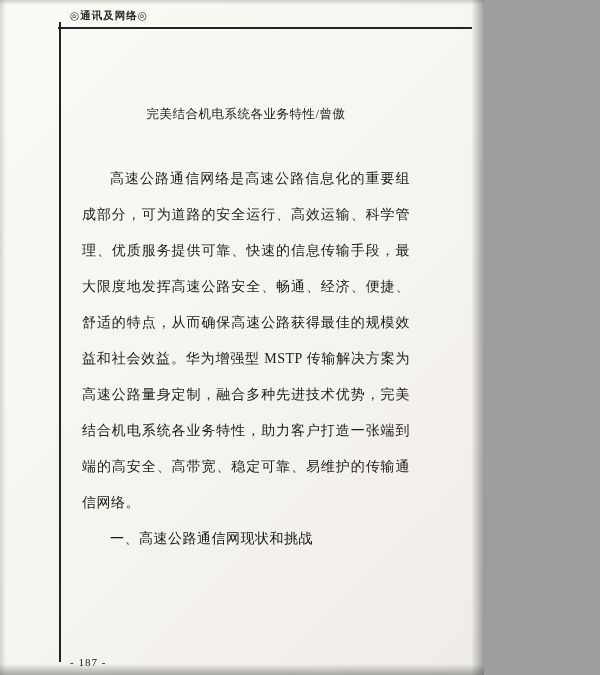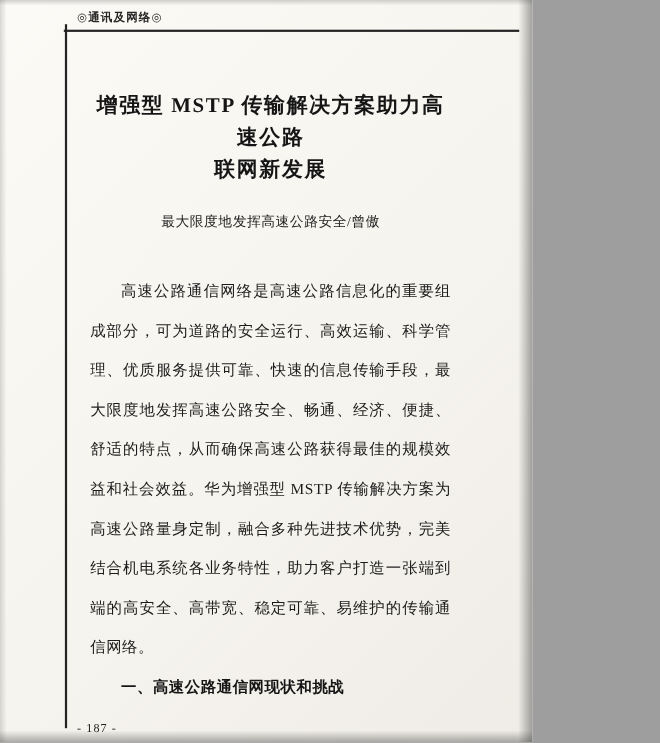--- a/index.html
+++ b/index.html
@@ -75,21 +75,21 @@
     letter-spacing: 0.5px;
     color: #1c1c1c;
   }
   .body-para.first {
     margin-top: 38px;
   }
   .section-heading {
     margin: 5px 0 3px 0;
     font-size: 14px;
     line-height: 25px;
-    font-weight: bold;
+    font-weight: normal;
     text-indent: 2em;
     letter-spacing: 0.5px;
     color: #151515;
   }
   .page-number {
     position: absolute; left: 70px; bottom: 7px;
     font-size: 11px;
     letter-spacing: 1px;
     color: #222;
   }
@@ -102,23 +102,22 @@
   <div class="edge-top"></div>
   <div class="edge-left"></div>
 
   <div class="journal-header">◎通讯及网络◎</div>
 
   <div class="rule-top"></div>
   <div class="rule-left"></div>
 
   <div class="content">
 
-    <h1 class="title"><span>增强型 MSTP 传输解决方案助力高速公路</span><br><span>联网新发展</span></h1>
 
-    <div class="author">最大限度地发挥高速公路安全/曾傲</div>
+    <div class="author">完美结合机电系统各业务特性/曾傲</div>
 
     <p class="body-para first">高速公路通信网络是高速公路信息化的重要组成部分，可为道路的安全运行、高效运输、科学管理、优质服务提供可靠、快速的信息传输手段，最大限度地发挥高速公路安全、畅通、经济、便捷、舒适的特点，从而确保高速公路获得最佳的规模效益和社会效益。华为增强型 MSTP 传输解决方案为高速公路量身定制，融合多种先进技术优势，完美结合机电系统各业务特性，助力客户打造一张端到端的高安全、高带宽、稳定可靠、易维护的传输通信网络。</p>
 
     <div class="section-heading">一、高速公路通信网现状和挑战</div>
 
 
 
   </div>
 
   <div class="page-number">- 187 -</div>

